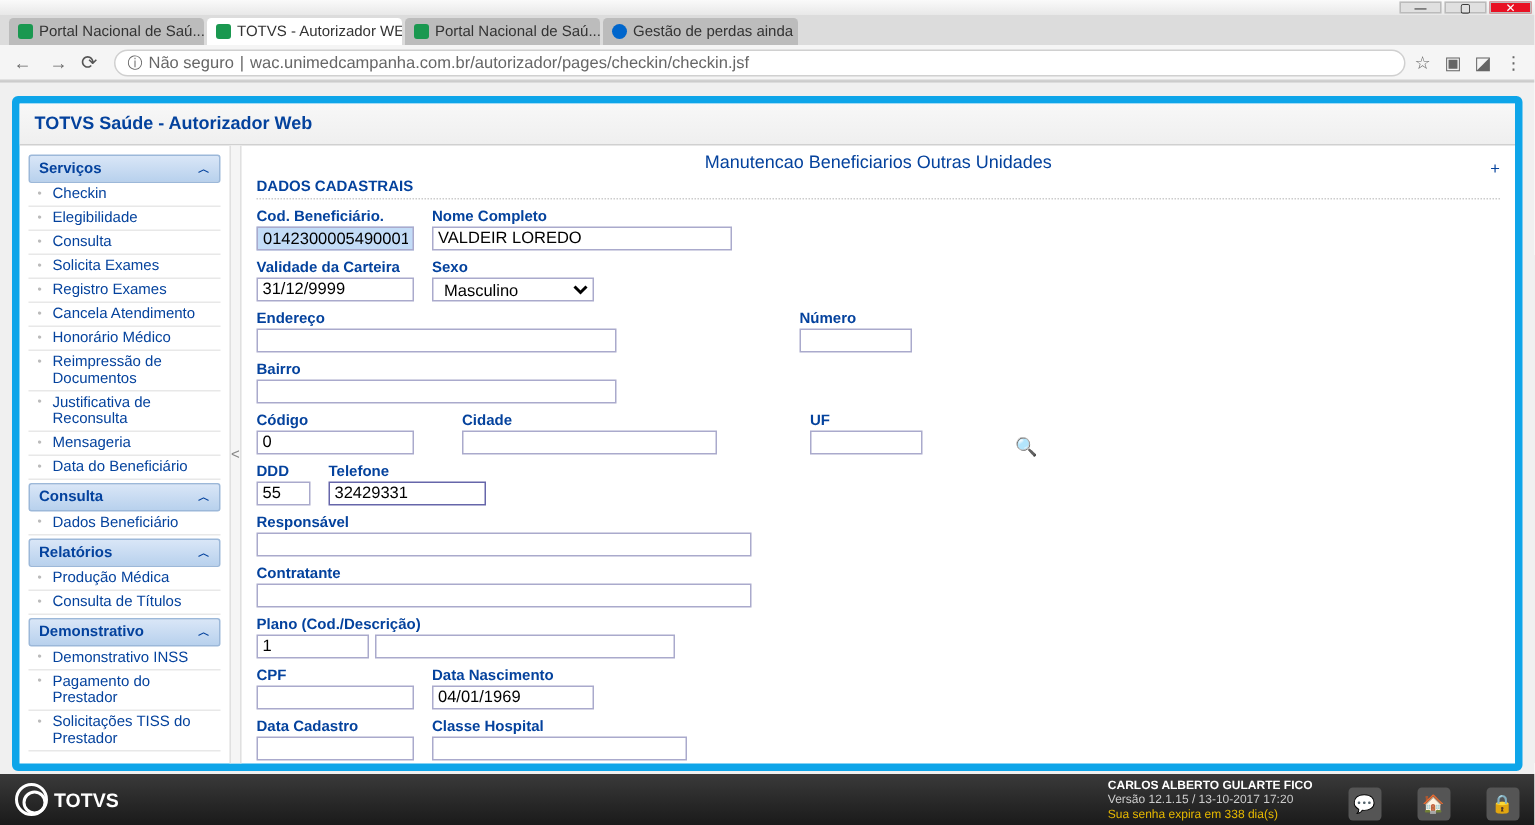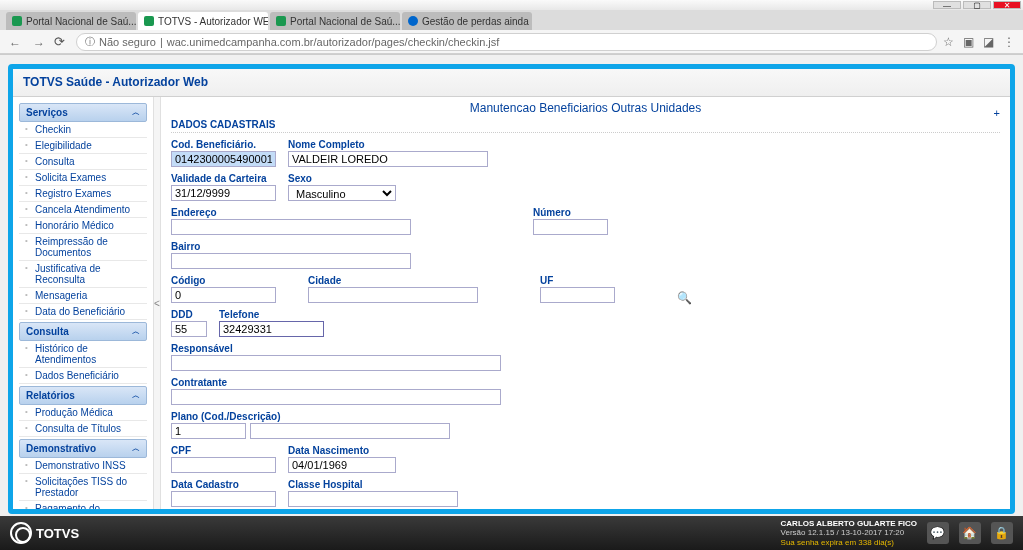--- a/index.html
+++ b/index.html
@@ -63,21 +63,21 @@
     .w40 { width: 36px; }
     
     .plus-icon { position: absolute; right: 10px; top: 10px; color: #04429d; font-size: 11px; }
     .zoom-icon { color: #4a90d9; font-size: 12px; margin-left: 50px; align-self: flex-end; }
     
     
     .footer { position: absolute; left: 0; right: 0; bottom: 0; height: 34px; background: linear-gradient(to bottom, #3a3a3a, #1a1a1a); display: flex; align-items: center; padding: 0 10px; color: #fff; }
     .footer-logo { display: flex; align-items: center; gap: 4px; font-weight: bold; font-size: 13px; }
     .footer-logo .o { width: 22px; height: 22px; border: 2px solid #fff; border-radius: 50%; position: relative; }
     .footer-logo .o::after { content: ""; position: absolute; width: 12px; height: 12px; border: 2px solid #fff; border-radius: 50%; top: 3px; left: 3px; }
-    .footer-right { margin-left: auto; display: flex; align-items: center; gap: 10px; font-size: 8px; }
+    .footer-right { margin-left: auto; display: flex; align-items: flex-end; gap: 24px; font-size: 8px; }
     .footer-user { line-height: 1.2; }
     .footer-user .name { font-weight: bold; }
     .footer-user .ver { color: #ccc; }
     .footer-user .exp { color: #e6b800; }
     .footer-icon { width: 22px; height: 22px; background: #555; border-radius: 3px; display: flex; align-items: center; justify-content: center; font-size: 12px; }
   </style>
 </head>
 <body>
 
 <div class="browser-chrome">
@@ -143,37 +143,36 @@
       <div class="nav-item">Honorário Médico</div>
       <div class="nav-item">Reimpressão de Documentos</div>
       <div class="nav-item">Justificativa de Reconsulta</div>
       <div class="nav-item">Mensageria</div>
       <div class="nav-item">Data do Beneficiário</div>
 
       <div class="accordion-header">
           <span>Consulta</span>
           <span class="chev">︿</span>
         </div>
-      <div class="nav-item">Histórico de Atendimentos</div>
       <div class="nav-item">Dados Beneficiário</div>
 
       <div class="accordion-header">
           <span>Relatórios</span>
           <span class="chev">︿</span>
         </div>
       <div class="nav-item">Produção Médica</div>
       <div class="nav-item">Consulta de Títulos</div>
 
       <div class="accordion-header">
           <span>Demonstrativo</span>
           <span class="chev">︿</span>
         </div>
       <div class="nav-item">Demonstrativo INSS</div>
+      <div class="nav-item">Pagamento do Prestador</div>
       <div class="nav-item">Solicitações TISS do Prestador</div>
-      <div class="nav-item">Pagamento do Prestador</div>
     </div>
 
     <div class="collapse-handle">&lt;</div>
 
     <div class="main">
       <span class="plus-icon">+</span>
       <div class="form-title">Manutencao Beneficiarios Outras Unidades</div>
       <div class="section-label">DADOS CADASTRAIS</div>
 
       <div class="form-grid">

